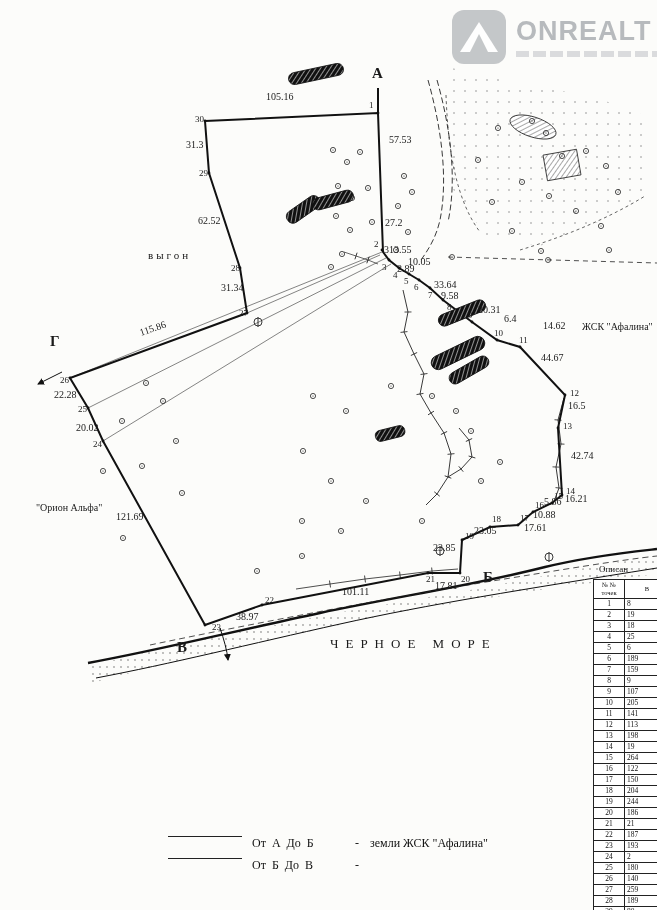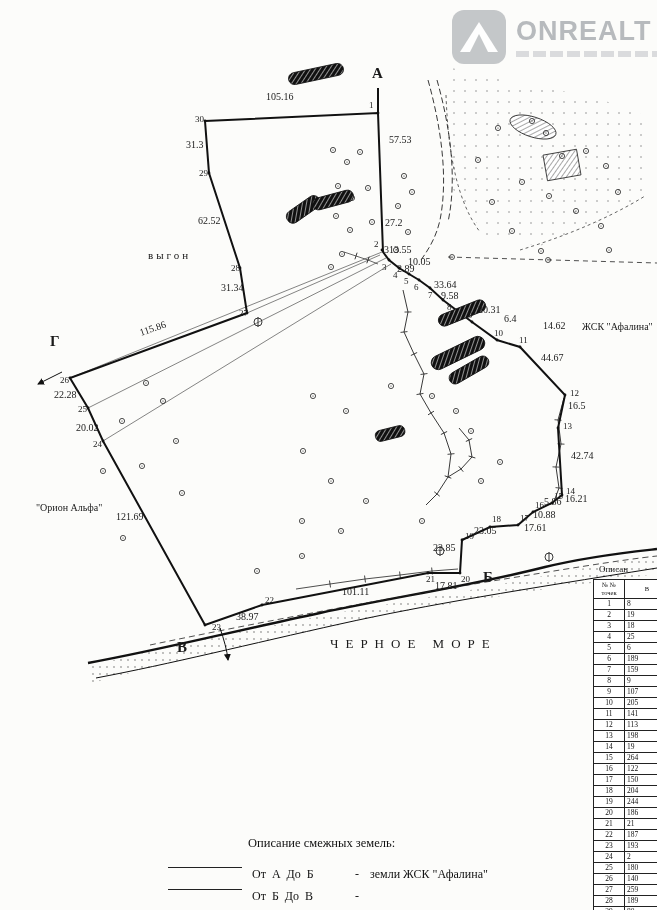--- a/index.html
+++ b/index.html
@@ -468,21 +468,20 @@
         </tr>
         <tr>
           <td>29</td>
           <td>80</td>
         </tr>
       </tbody>
   </table>
 </div>
 
 <div class="legend">
-  <div class="legend-title">Описание смежных земель:</div>
   <div id="legend-rows">
       <div class="legend-row">
         <span class="sample"></span>
         <span class="lfrom">От  А  До  Б</span>
         <span class="ldash">-</span>
         <span class="ltext">земли ЖСК "Афалина"</span>
       </div>
       <div class="legend-row">
         <span class="sample"></span>
         <span class="lfrom">От  Б  До  В</span>

